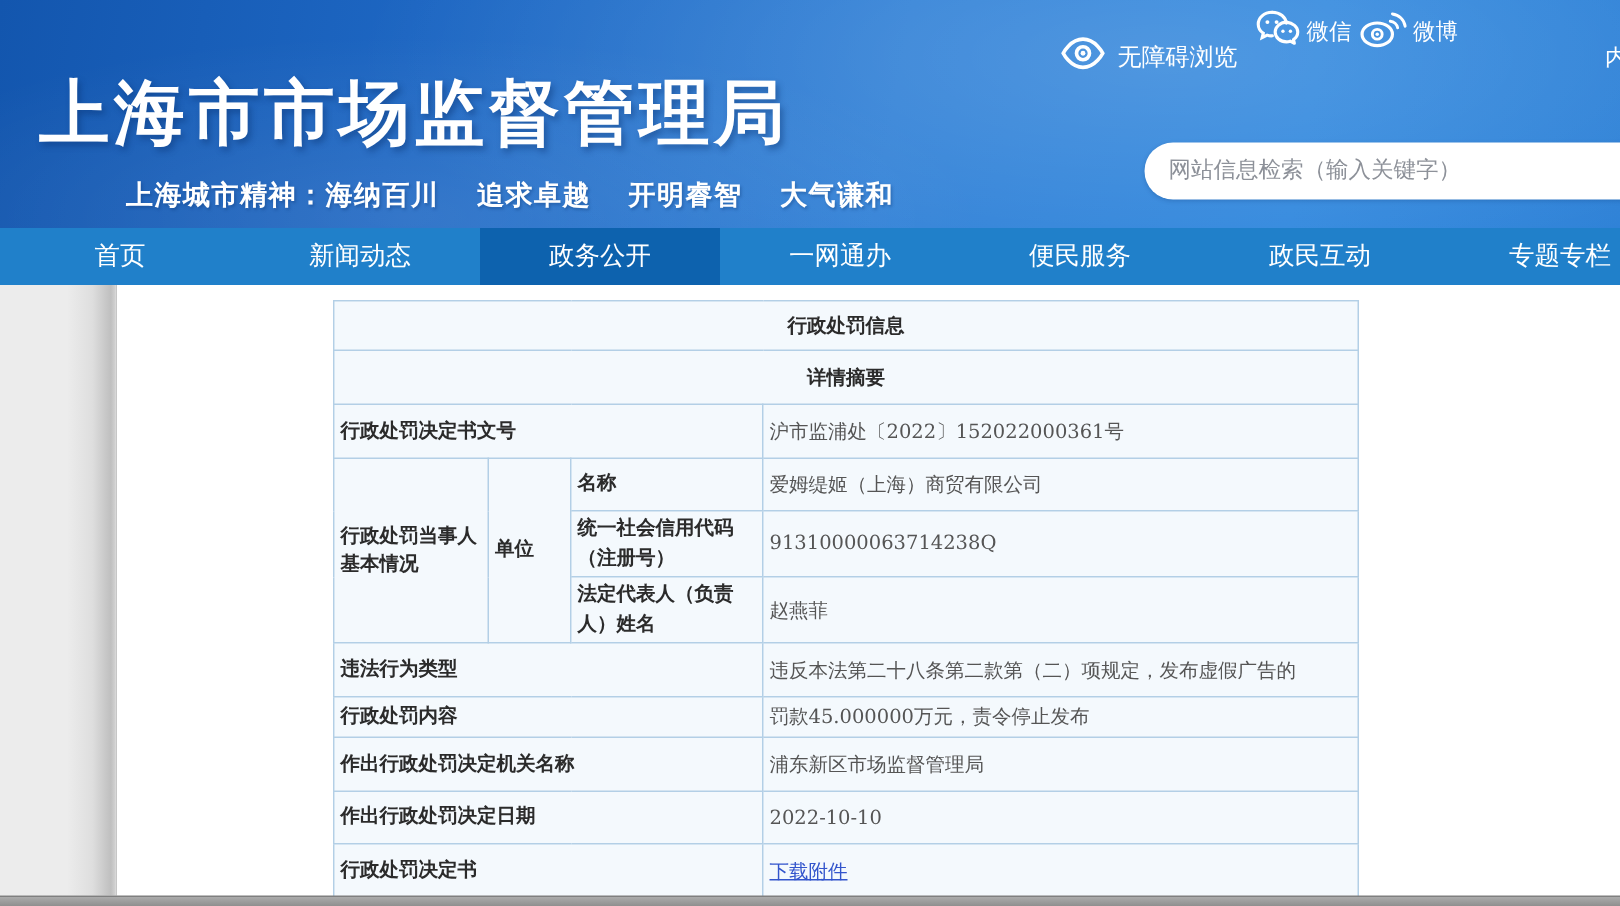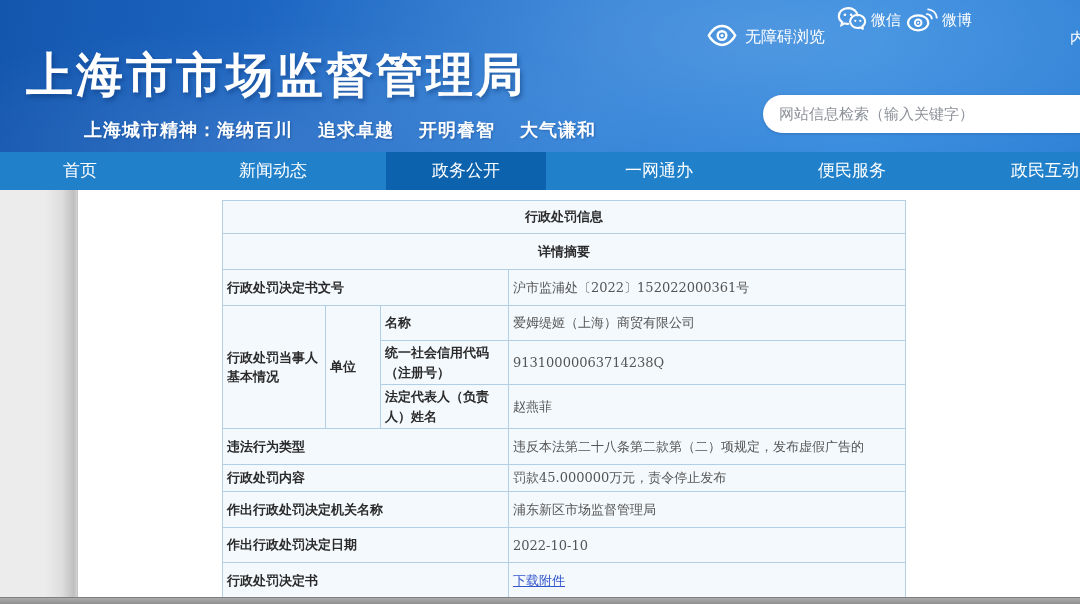--- a/index.html
+++ b/index.html
@@ -47,21 +47,21 @@
   .search-input {
     width:330px; height:36px; margin-left:16px; border:none; outline:none;
     background:transparent; font-size:15px; color:#555;
     font-family:"Liberation Sans", sans-serif;
   }
   .search-input::placeholder { color:#8d9199; opacity:1; }
 
   
   .nav {
     position:absolute; left:0; top:152px; width:1080px; height:38px;
-    background:#2080ca; display:flex;gap:33px;
+    background:#2080ca; display:flex;
   }
   .nav-item {
     width:160px; height:38px; line-height:38px; text-align:center;
     color:#fff; font-size:17px; cursor:pointer; flex:0 0 auto;
   }
   .nav-item.active { background:#0d62ae; }
 
   
   .content {
     position:absolute; left:0; top:190px; width:1080px; height:407px;

